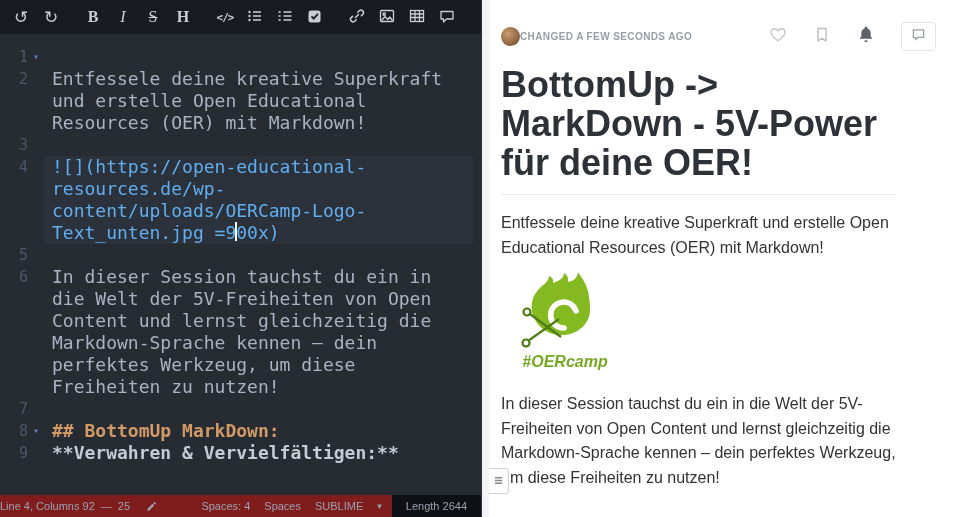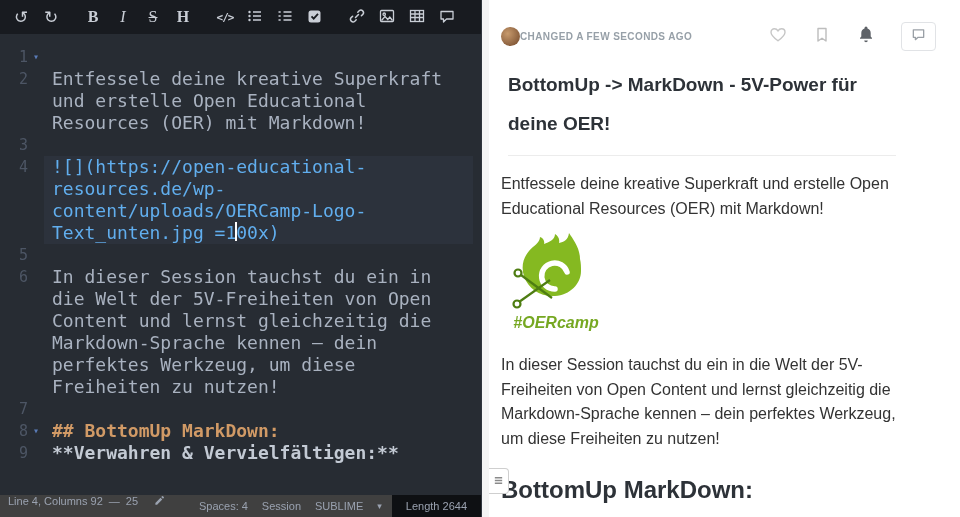--- a/index.html
+++ b/index.html
@@ -25,22 +25,22 @@
   .gutter .num { flex:1; text-align:right; }
   .gutter .fold { width:16px; text-align:center; color:#5a7cb8; font-size:10px; line-height:22px; }
   .content { flex:1; padding-left:8px; padding-right:26px; margin-right:8px; color:#a9b2c0;
              white-space:pre-wrap; overflow-wrap:break-word; min-height:22px; }
   .content.heading { color:#d19a66; font-weight:bold; }
   .content.link-line { color:#61aeee; }
   .content.bold-line { font-weight:bold; color:#c3cad4; }
   .code-line.selected .content { background:#2c323c; }
   .cursor { display:inline-block; width:2px; height:19px; background:#ffffff; vertical-align:text-top; margin:0 -1px; }
 
-  .statusbar { height:22px; flex:none; background:#404040; color:#9aa2b0; display:flex; 
-               font-size:11px; padding-left:8px; white-space:nowrap; }
+  .statusbar { height:22px; flex:none; background:#7f1d1d; color:#9aa2b0; display:flex; align-items:center;
+               font-size:11px; padding-left:0; white-space:nowrap; }
   .sb-item { margin-right:6px; }
   .sb-pencil { margin:0 10px; display:flex; }
   .sb-pencil svg { width:11px; height:11px; }
   .sb-right { margin-left:auto; display:flex; align-items:center; height:100%; }
   .sb-right > span { margin-right:14px; cursor:pointer; }
   .sb-right .caret { font-size:9px; margin-right:10px; }
   .length-chip { background:#0e1013; height:100%; display:flex; align-items:center; padding:0 14px; margin-right:0 !important; cursor:default; }
 
   
   .divider { width:8px; flex:none; background:#f4f4f4; border-left:1px solid #30353d; }
@@ -52,24 +52,24 @@
             background:radial-gradient(circle at 35% 35%, #c79a6d, #8a5f3d 70%, #6e4526); }
   .changed-label { font-size:10px; font-weight:bold; color:#97a0a8; letter-spacing:.4px; cursor:pointer; }
   .header-icons { margin-left:auto; display:flex; align-items:center; }
   .hicon { margin-left:26px; cursor:pointer; display:flex; }
   .hicon svg { width:18px; height:18px; }
   .comment-btn { margin-left:26px; width:35px; height:29px; border:1px solid #e1e3e6; border-radius:4px;
                  background:#fff; display:flex; align-items:center; justify-content:center; cursor:pointer; }
   .comment-btn svg { width:15px; height:15px; }
 
   .preview-body { padding:14px 64px 0 12px; color:#333; }
-  .pv-h1 { font-size:19px; line-height:39px; font-weight:bold; color:#2d3238;
-           padding-bottom:12px; border-bottom:1px solid #ececec;margin-left:7px; }
+  .pv-h1 { font-size:36px; line-height:39px; font-weight:bold; color:#2d3238;
+           padding-bottom:12px; border-bottom:1px solid #ececec; }
   .pv-p { font-size:16px; line-height:24.5px; margin-top:16px; color:#333; }
-  .logo-fig { margin:8px 7px 2px; }
+  .logo-fig { margin:8px 16px 2px; }
   .pv-h2 { font-size:24px; line-height:30px; font-weight:bold; color:#2d3238; margin-top:24px; }
 
   .toc-handle { position:absolute; left:0; bottom:23px; width:20px; height:26px; background:#fff;
                 border:1px solid #cfcfcf; border-left:none; border-radius:0 4px 4px 0;
                 display:flex; align-items:center; justify-content:center; cursor:pointer; }
   .toc-handle svg { width:11px; height:11px; }
 </style>
 </head>
 <body>
 
@@ -155,21 +155,21 @@
             <span class="fold"></span>
           </div>
         <div class="content"></div>
       </div>
 
       <div class="code-line selected">
         <div class="gutter">
             <span class="num">4</span>
             <span class="fold"></span>
           </div>
-        <div class="content link-line"><span>![](https://open-educational-resources.de/wp-content/uploads/OERCamp-Logo-Text_unten.jpg =1</span><span class="cursor"></span><span>00x)</span></div>
+        <div class="content link-line"><span>![](https://open-educational-resources.de/wp-content/uploads/OERCamp-Logo-Text_unten.jpg =9</span><span class="cursor"></span><span>00x)</span></div>
       </div>
 
       <div class="code-line">
         <div class="gutter">
             <span class="num">5</span>
             <span class="fold"></span>
           </div>
         <div class="content"></div>
       </div>
 
@@ -211,21 +211,21 @@
       <span class="sb-item">Line 4, Columns 92</span>
       <span class="sb-item">—</span>
       <span class="sb-item">25</span>
       <span class="sb-pencil">
           <svg viewBox="0 0 16 16" fill="currentColor">
             <path d="M2 11.5V14h2.5l7.5-7.5L9.5 4 2 11.5zM10.5 3l2.5 2.5 1.2-1.2a1 1 0 000-1.4l-1.1-1.1a1 1 0 00-1.4 0L10.5 3z"></path>
           </svg>
         </span>
       <span class="sb-right">
         <span>Spaces: 4</span>
-        <span>Session</span>
+        <span>Spaces</span>
         <span>SUBLIME</span>
         <span class="caret">▾</span>
         <span class="length-chip">Length 2644</span>
       </span>
     </div>
   </div>
 
   <div class="divider"></div>
 
   <div class="right-pane">

